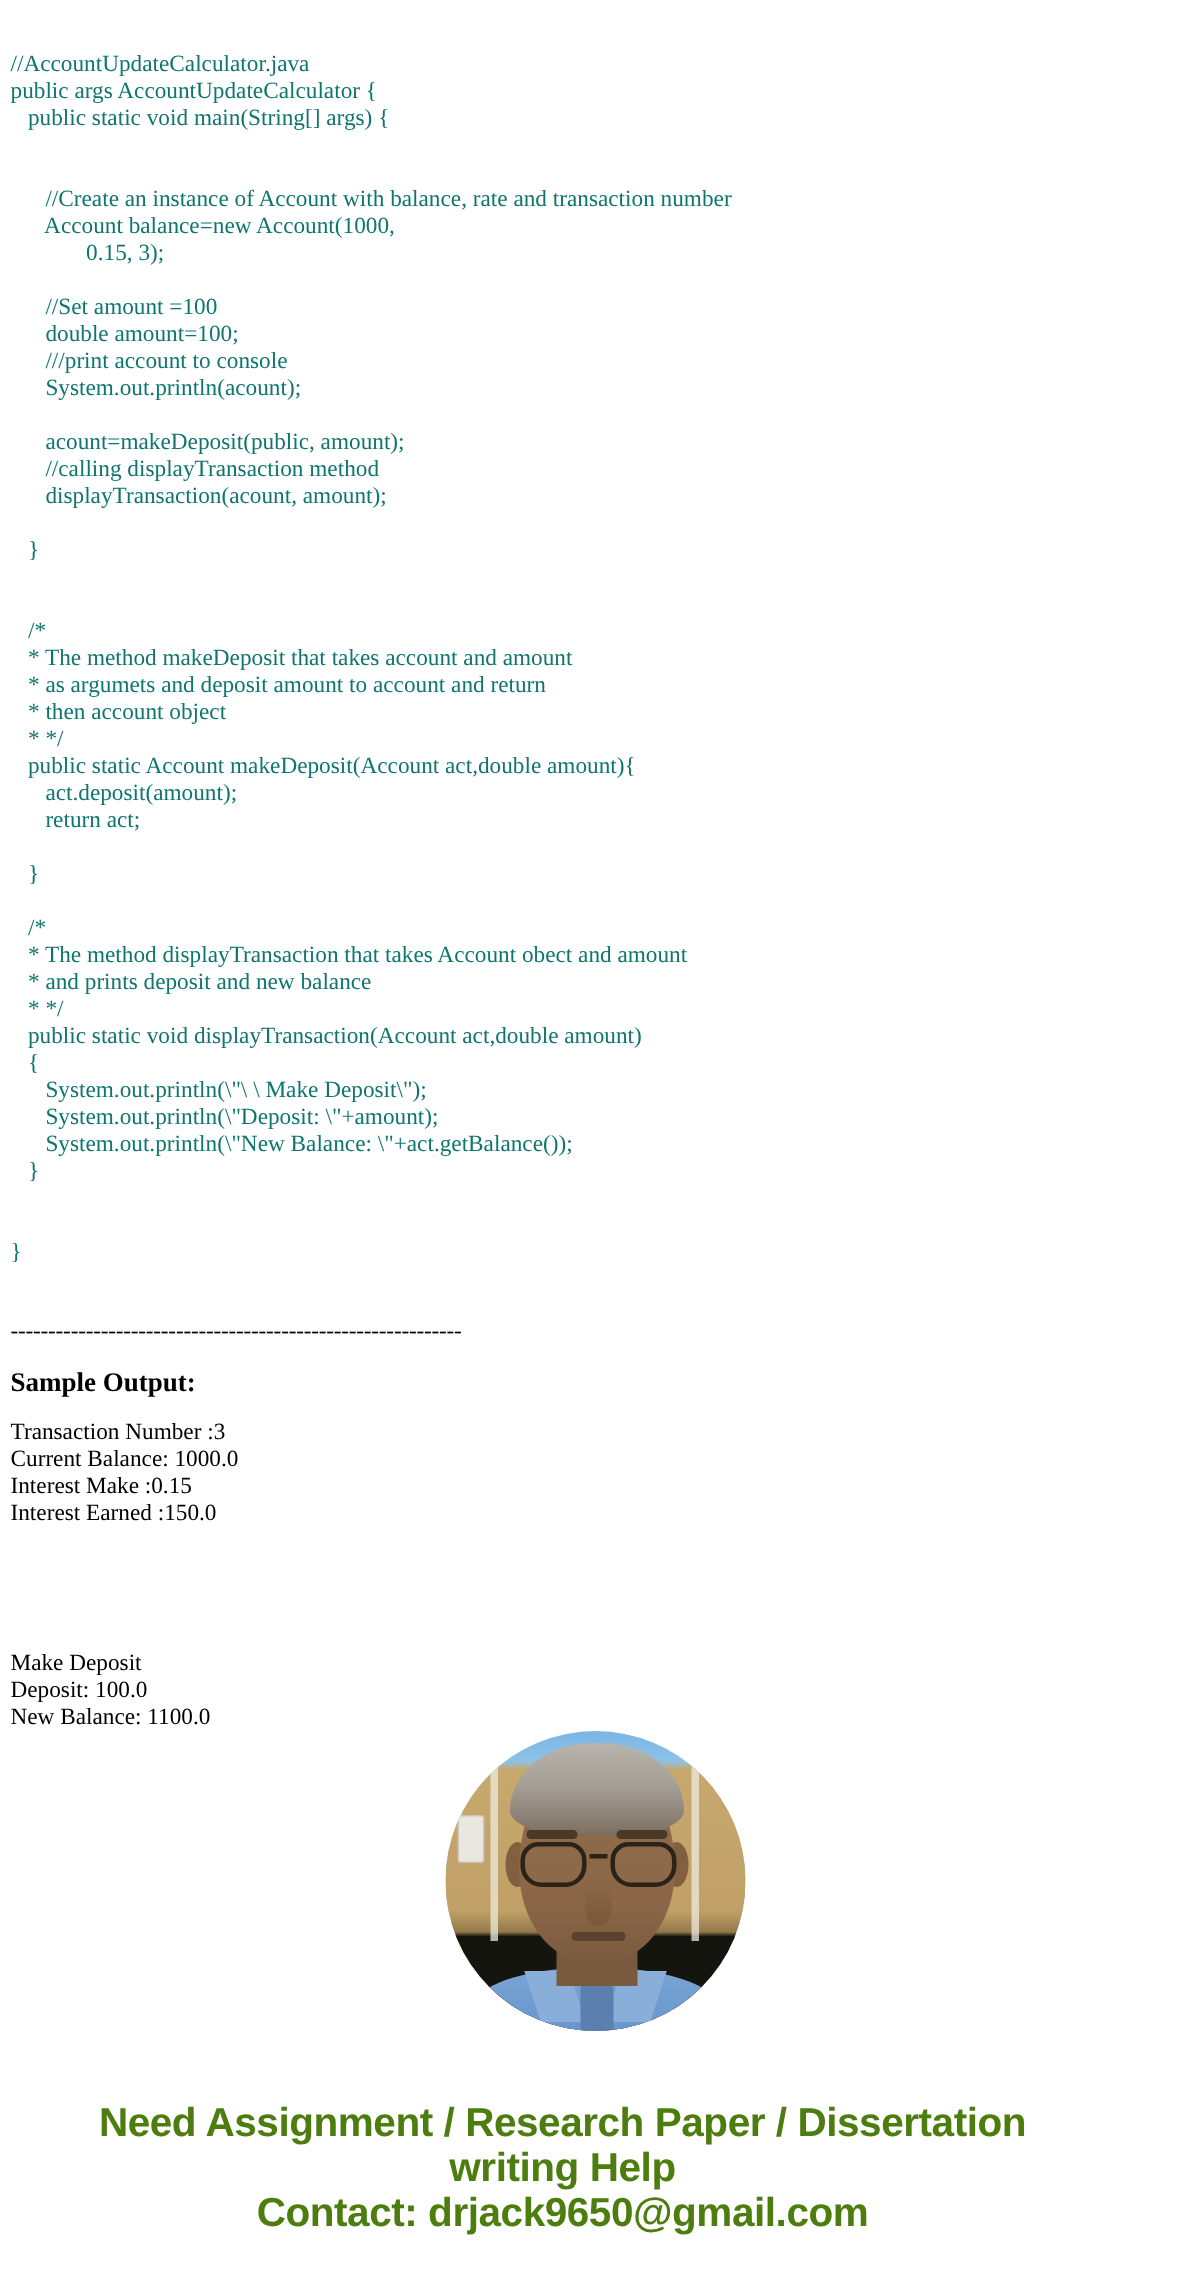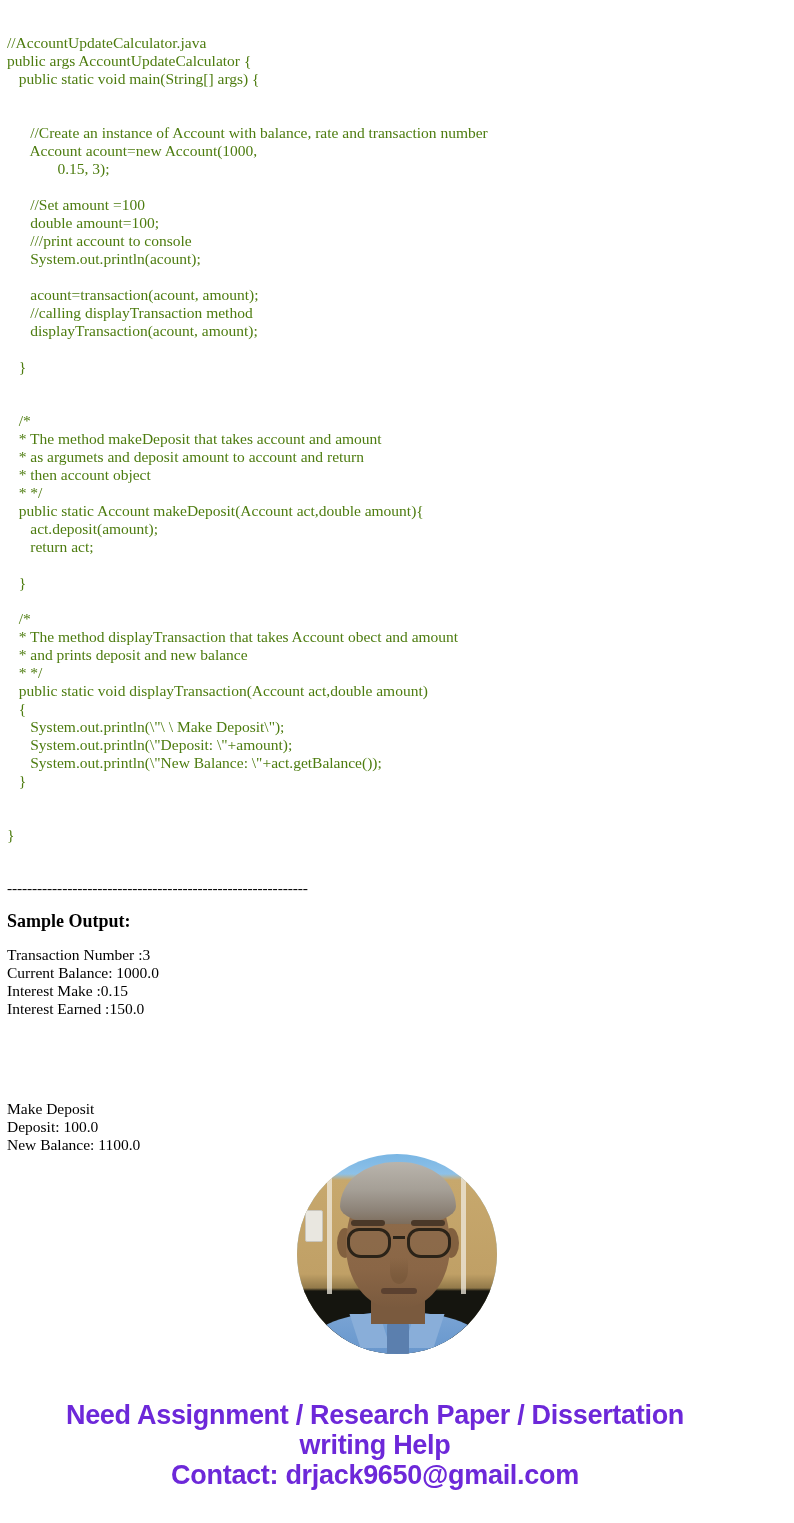--- a/index.html
+++ b/index.html
@@ -27,21 +27,21 @@
     position: absolute;
     left: 7px;
     top: 34px;
     width: 760px;
   }
   .code-line {
     font-family: "Liberation Serif", "DejaVu Serif", serif;
     font-size: 15.5px;
     line-height: 18px;
     white-space: pre;
-    color: #4d7c0f;
+    color: #0f766e;
     letter-spacing: 0;
   }
   .code-line.blank {
     height: 18px;
   }
 
   
   .divider {
     position: absolute;
     left: 7px;
@@ -260,46 +260,46 @@
   .promo {
     position: absolute;
     left: 0;
     top: 1400px;
     width: 750px;
     text-align: center;
     font-family: "Liberation Sans", "DejaVu Sans", sans-serif;
     font-weight: bold;
     font-size: 27px;
     line-height: 30px;
-    color: #6d28d9;
+    color: #4d7c0f;
     letter-spacing: -0.3px;
   }
   .promo-line { display: block; }
 </style>
 </head>
 <body>
 
 <div id="page">
 
   <div class="code-block">
       <div class="code-line">//AccountUpdateCalculator.java</div>
       <div class="code-line">public args AccountUpdateCalculator {</div>
       <div class="code-line">   public static void main(String[] args) {</div>
       <div class="code-line blank">&nbsp;</div>
       <div class="code-line blank">&nbsp;</div>
       <div class="code-line">      //Create an instance of Account with balance, rate and transaction number</div>
-      <div class="code-line">      Account acount=new Account(1000,</div>
+      <div class="code-line">      Account balance=new Account(1000,</div>
       <div class="code-line">             0.15, 3);</div>
       <div class="code-line blank">&nbsp;</div>
       <div class="code-line">      //Set amount =100</div>
       <div class="code-line">      double amount=100;</div>
       <div class="code-line">      ///print account to console</div>
       <div class="code-line">      System.out.println(acount);</div>
       <div class="code-line blank">&nbsp;</div>
-      <div class="code-line">      acount=transaction(acount, amount);</div>
+      <div class="code-line">      acount=makeDeposit(public, amount);</div>
       <div class="code-line">      //calling displayTransaction method</div>
       <div class="code-line">      displayTransaction(acount, amount);</div>
       <div class="code-line blank">&nbsp;</div>
       <div class="code-line">   }</div>
       <div class="code-line blank">&nbsp;</div>
       <div class="code-line blank">&nbsp;</div>
       <div class="code-line">   /*</div>
       <div class="code-line">   * The method makeDeposit that takes account and amount</div>
       <div class="code-line">   * as argumets and deposit amount to account and return</div>
       <div class="code-line">   * then account object</div>

